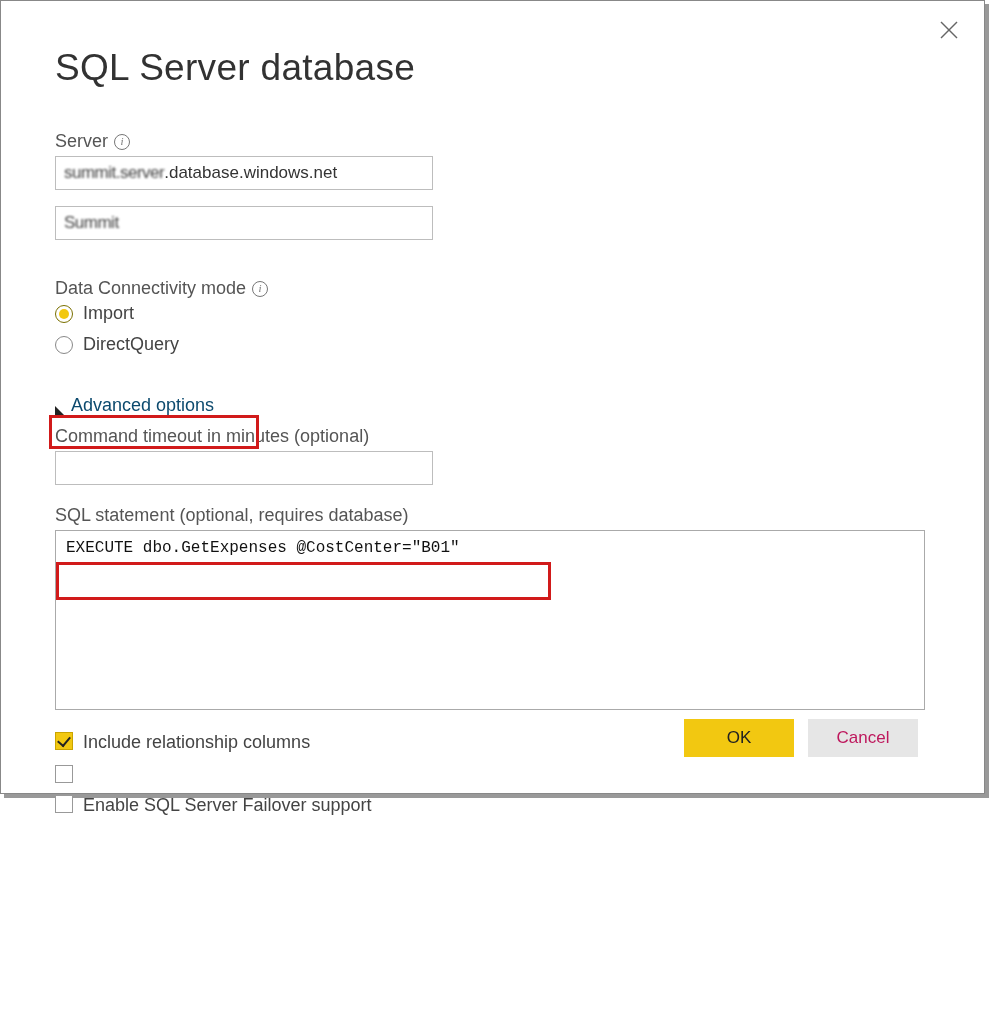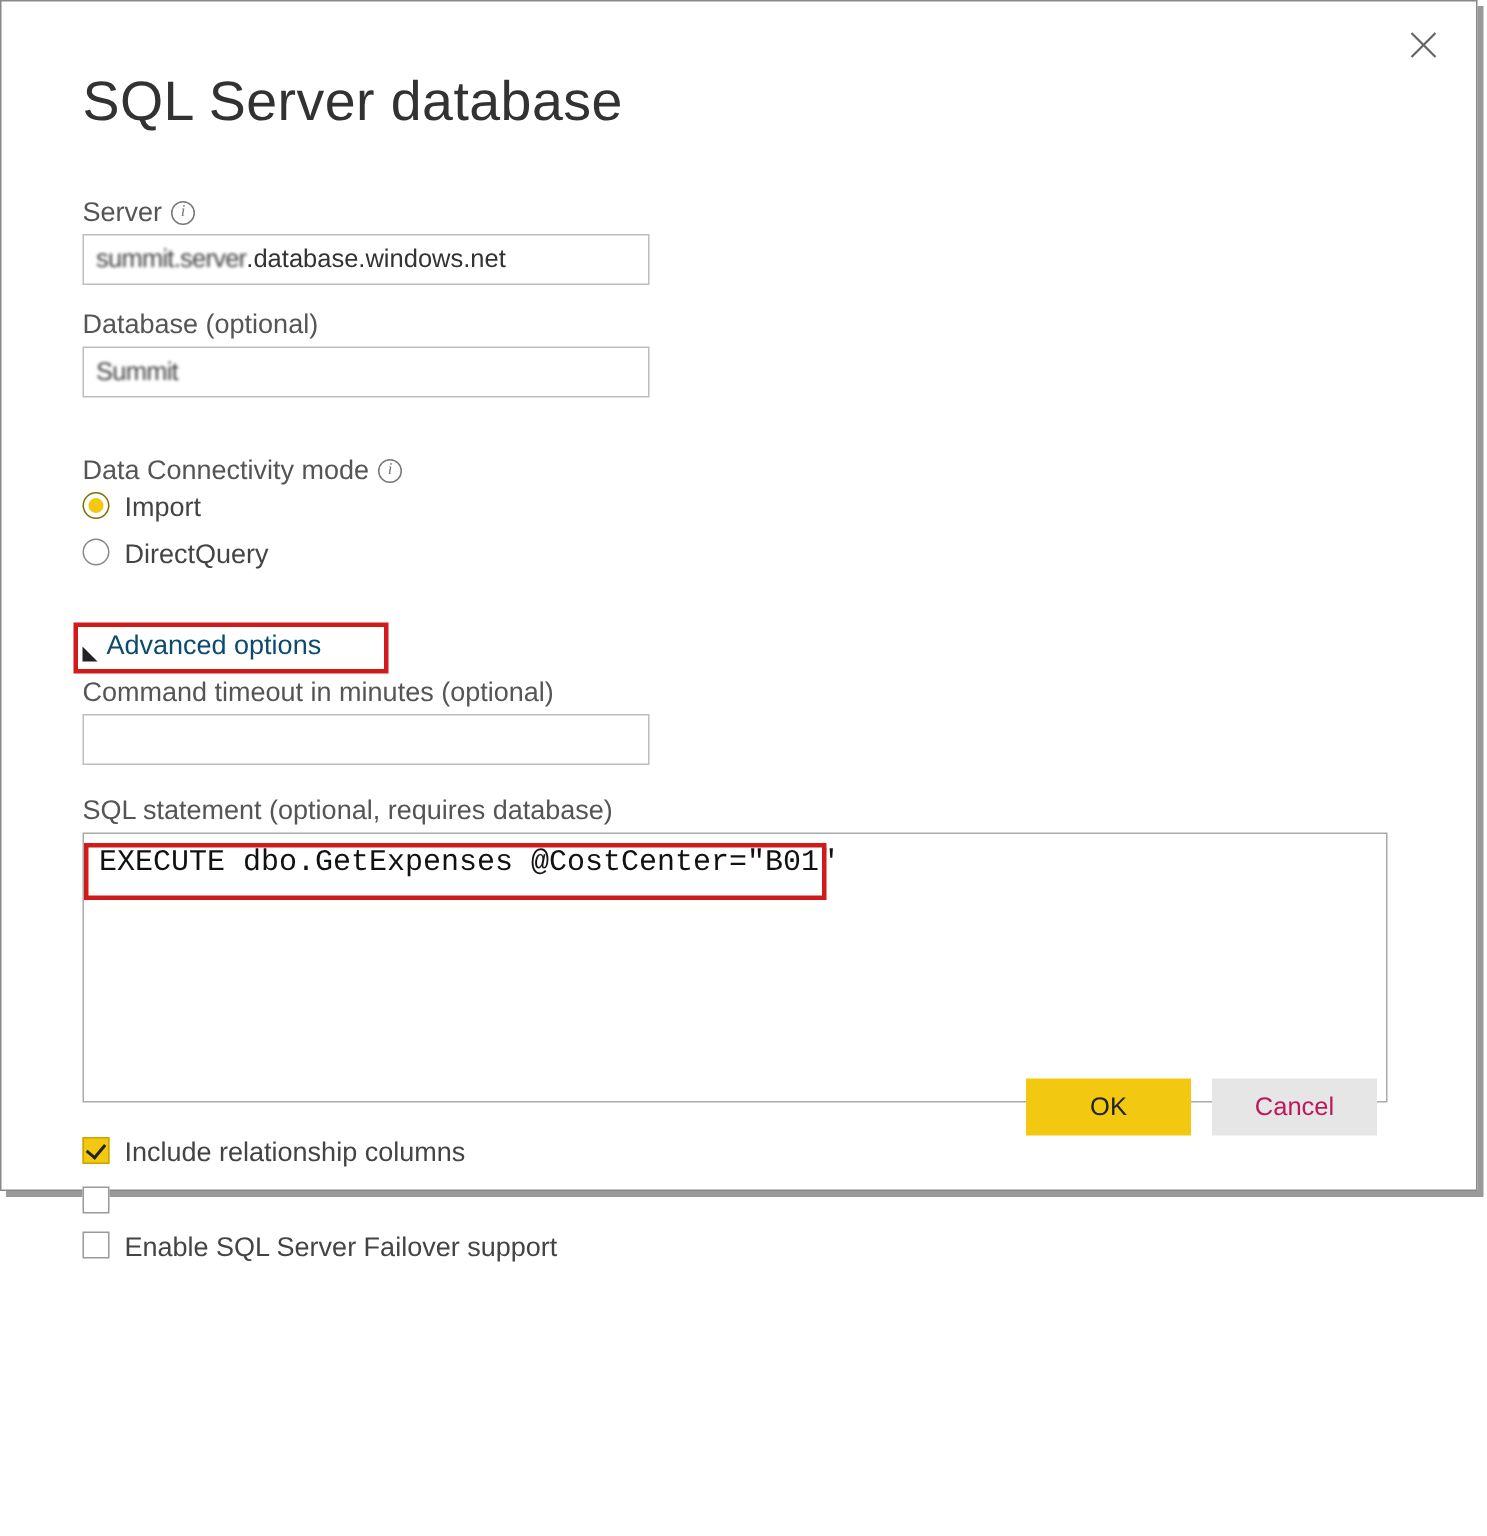--- a/index.html
+++ b/index.html
@@ -55,21 +55,21 @@
     border: 1px solid #bdbdbd;
     padding: 4px 8px;
     font-size: 17px;
     color: #333;
     background: #fff;
     margin-bottom: 16px;
   }
   .section-gap { height: 22px; }
   .radio-row {
     display: flex;
-    align-items: flex-start;
+    align-items: center;
     gap: 10px;
     margin-bottom: 10px;
     font-size: 18px;
     color: #444;
     cursor: pointer;
   }
   .radio {
     width: 18px; height: 18px;
     border: 1.5px solid #888;
     border-radius: 50%;
@@ -120,21 +120,21 @@
     height: 34px;
     border: 3px solid #d11a1a;
     pointer-events: none;
   }
   .textarea-sql {
     width: 870px;
     height: 180px;
     border: 1px solid #aaa;
     padding: 8px 10px;
     font-family: Consolas, "Courier New", monospace;
-    font-size: 20px;
+    font-size: 16px;
     color: #111;
     resize: none;
     background: #fff;
   }
   .hl-sql {
     position: absolute;
     left: 55px;
     top: 561px;
     width: 495px;
     height: 38px;
@@ -216,21 +216,20 @@
       <span class="info-icon">i</span>
     </div>
     <div class="text-input" style="display:flex;align-items:center;">
       <span class="obscure-span">summit.server</span>
         <span>.database.windows.net</span>
     </div>
   </div>
 
   
   <div class="field-block">
-    <div class="field-label">Database (optional)</div>
     <div class="text-input" style="display:flex;align-items:center;">
       <span class="obscure-span">Summit</span>
     </div>
   </div>
 
   <div class="section-gap"></div>
 
   
   <div class="field-label">
     <span>Data Connectivity mode</span>

